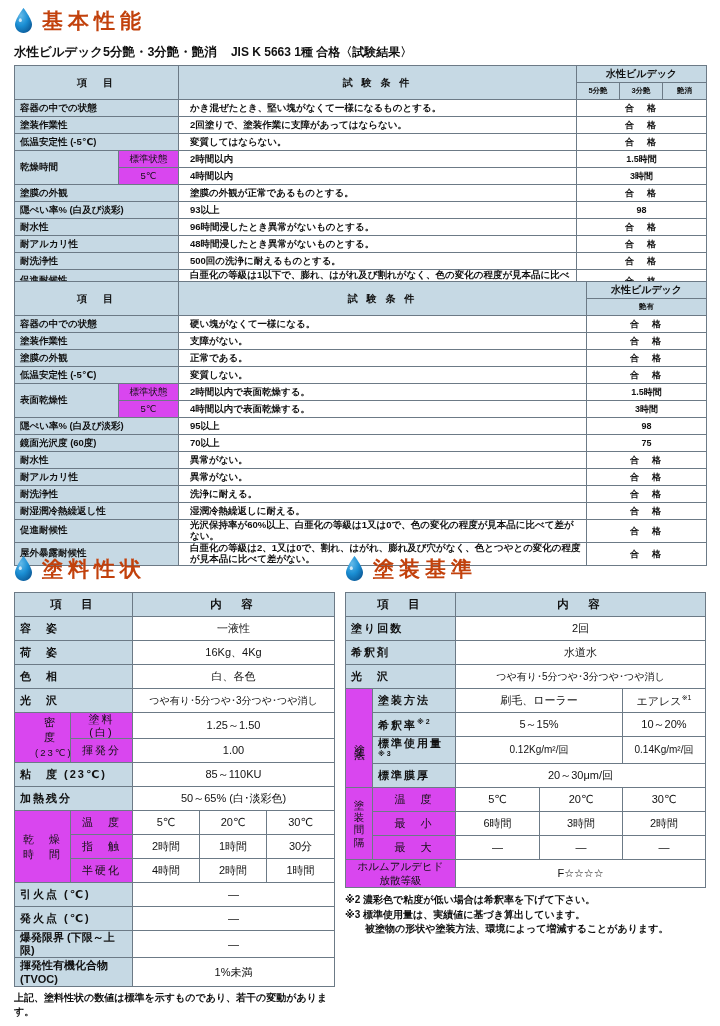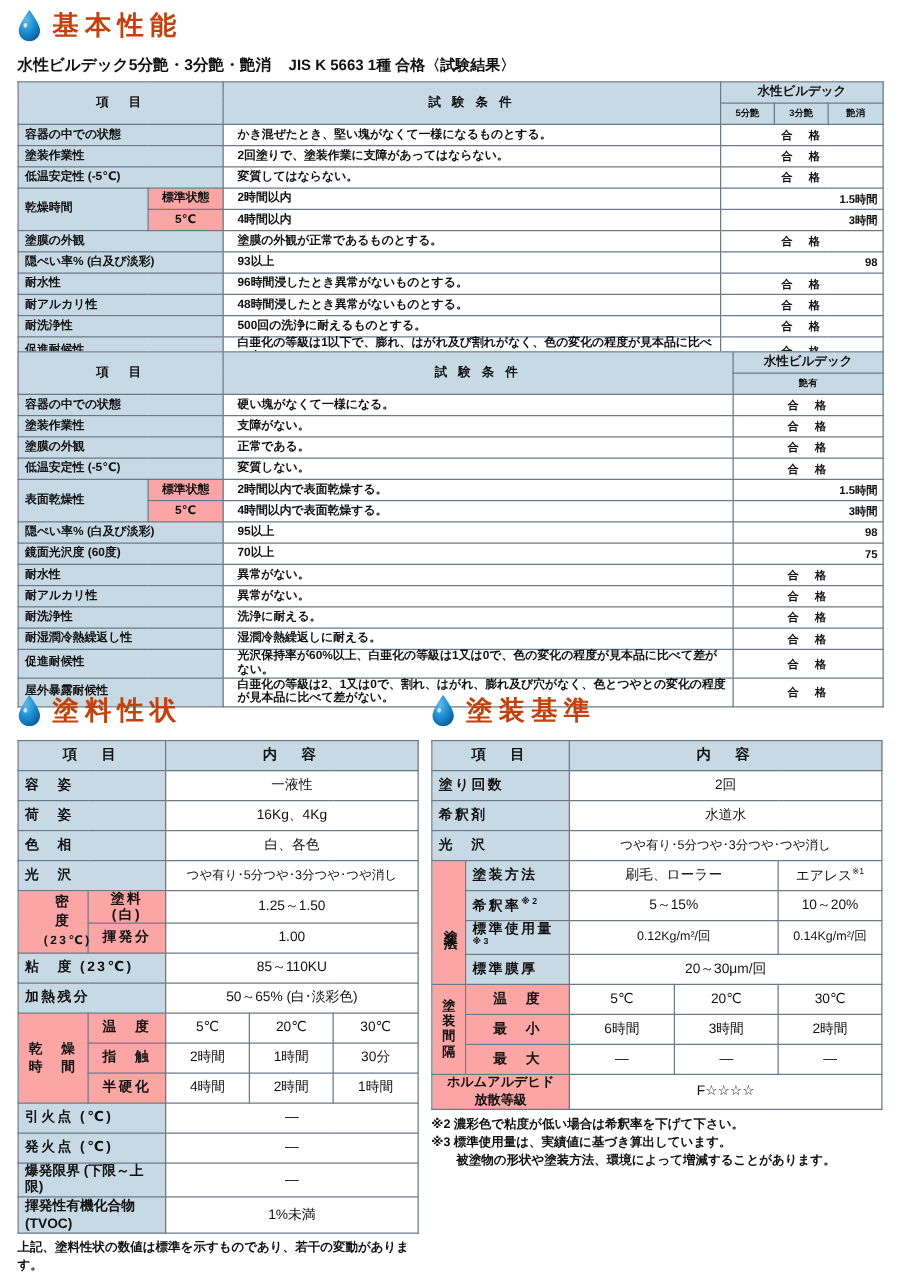--- a/index.html
+++ b/index.html
@@ -57,44 +57,44 @@
     text-align: center;
     font-weight: bold;
   }
   .lbl {
     background: #c6d9e4;
     text-align: left;
     font-weight: bold;
     padding-left: 5px;
   }
   .lbl-c {
-    background: #fca5a5;
+    background: #d946ef;
     text-align: center;
-    font-weight: bold;
+    font-weight: normal;
   }
   .val { text-align: center; }
 
   
   #jis1-wrap { position: absolute; left: 14px; top: 44px; }
   #jis2-wrap { position: absolute; left: 14px; top: 281px; }
 
   .jis-cap {
     font-size: 12.5px;
     font-weight: bold;
     margin-bottom: 4px;
     letter-spacing: 0px;
     white-space: nowrap;
   }
   .jis-cap .jis-code { font-weight: bold; margin-left: 14px; font-size: 12px; }
 
   table.jis { width: 692px; }
   table.jis td { height: 16px; font-size: 9.5px; }
   table.jis .cond { text-align: left; padding-left: 11px; font-weight: bold; font-size: 9.5px;}
   table.jis .res { text-align: center; font-weight: bold; font-size: 9px; letter-spacing: 2px;}
-  table.jis .res-n { text-align: right; font-weight: bold; font-size: 9px; letter-spacing: 0;}
+  table.jis .res-n { text-align: center; font-weight: bold; font-size: 9px; letter-spacing: 0;}
   table.jis .lbl, table.jis .lbl-c { font-size: 9.5px; }
   table.jis .hd { font-size: 10px; letter-spacing: 3px; }
   table.jis .hd.sub { font-size: 7.5px; letter-spacing: 0; padding: 0 7px; }
 
   
   #sec3 { position: absolute; left: 14px; top: 556px; width: 320px; }
   #sec4 { position: absolute; left: 345px; top: 556px; width: 360px; }
 
   .tbl-b { margin-top: 11px; }
   .tbl-b td { height: 23px; font-size: 11px; }

